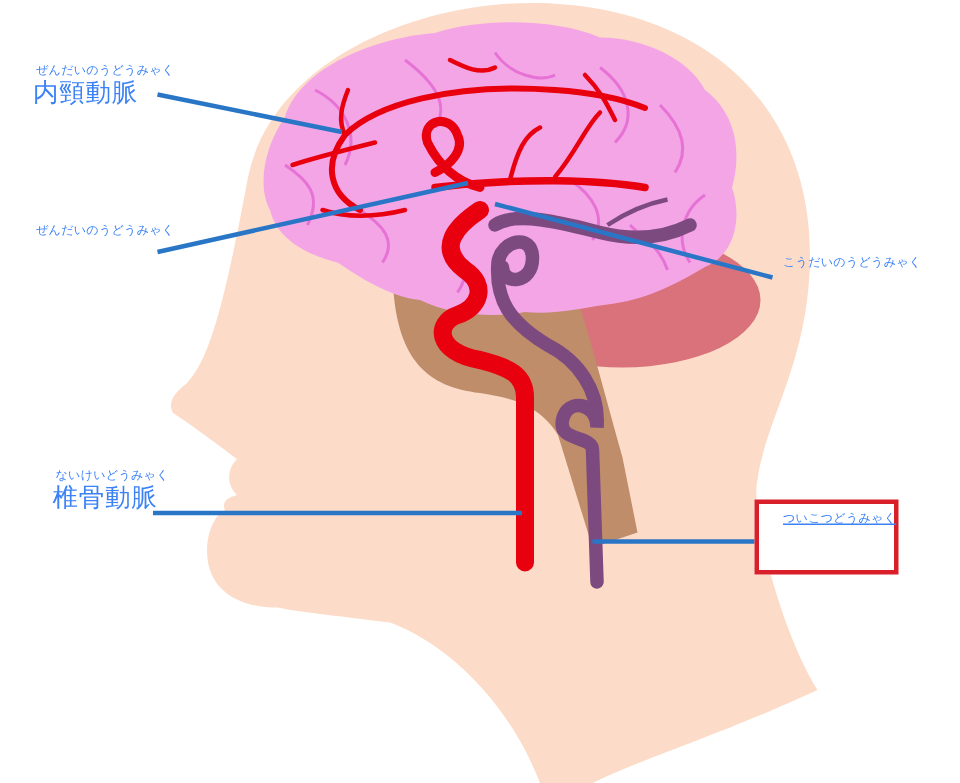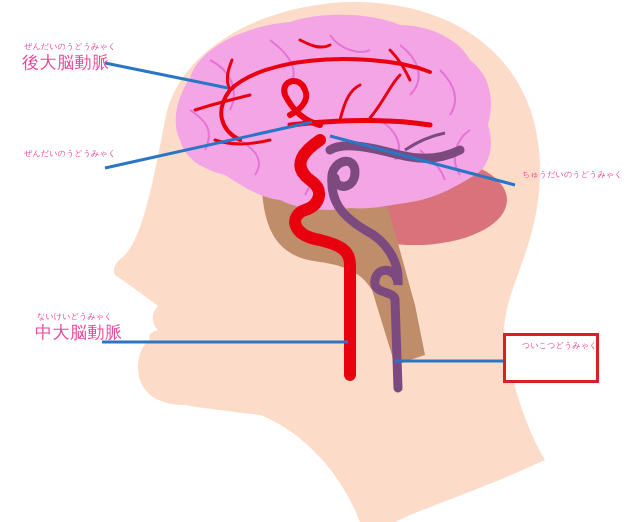--- a/index.html
+++ b/index.html
@@ -1,19 +1,19 @@
 <!DOCTYPE html>
 <html><head>
 <meta charset="utf-8">
 <style>
   html, body { margin: 0; padding: 0; background: #ffffff; }
   body { width: 640px; height: 522px; position: relative; overflow: hidden;
          font-family: "DejaVu Sans", "Liberation Sans", sans-serif; }
   svg.art { position: absolute; left: 0; top: 0; }
-  .label { position: absolute; color: #ec4899; }
+  .label { position: absolute; color: #3b82f6; }
   .label .ruby { display: block; font-size: 8px; letter-spacing: 0.2px; margin-left: 2px; line-height: 10px; }
   .label .kanji { display: block; font-size: 17px; line-height: 20px; letter-spacing: 0.5px; }
   .highlight-box { position: absolute; border: 3px solid #d9202a; background: #fff; }
 </style>
 </head>
 <body>
 
 <svg class="art" width="640" height="522" viewBox="0 0 640 522">
 
   <path fill="#fcdcc8" d="M165,120 C180,40 280,0 360,2 C470,5 540,70 540,170 C540,240 510,280 505,320
@@ -72,32 +72,32 @@
     <line x1="105" y1="63" x2="228" y2="88"></line>
     <line x1="105" y1="168" x2="312" y2="122"></line>
     <line x1="330" y1="136" x2="515" y2="185"></line>
     <line x1="102" y1="342" x2="348" y2="342"></line>
     <line x1="395" y1="361" x2="516" y2="361"></line>
   </g>
 </svg>
 
 <div class="label" style="left:22px; top:42px;">
   <span class="ruby">ぜんだいのうどうみゃく</span>
-  <span class="kanji">後大脳動脈</span>
+  <span class="kanji">内頸動脈</span>
 </div>
 
 <div class="label" style="left:22px; top:149px;">
   <span class="ruby">ぜんだいのうどうみゃく</span>
 </div>
 
 <div class="label" style="left:520px; top:170px;">
-  <span class="ruby">ちゅうだいのうどうみゃく</span>
+  <span class="ruby">こうだいのうどうみゃく</span>
 </div>
 
 <div class="label" style="left:35px; top:312px;">
   <span class="ruby">ないけいどうみゃく</span>
-  <span class="kanji">中大脳動脈</span>
+  <span class="kanji">椎骨動脈</span>
 </div>
 
 <div class="highlight-box" style="left:503px; top:333px; width:90px; height:44px;"></div>
-<div class="label" style="left:520px; top:341px;">
+<div class="label" style="left:520px; top:341px;text-decoration:underline;">
   <span class="ruby">ついこつどうみゃく</span>
 </div>
 
 </body></html>

